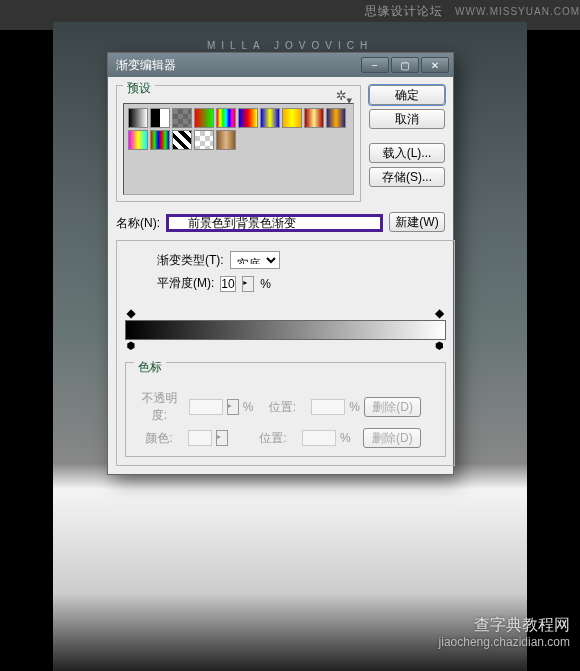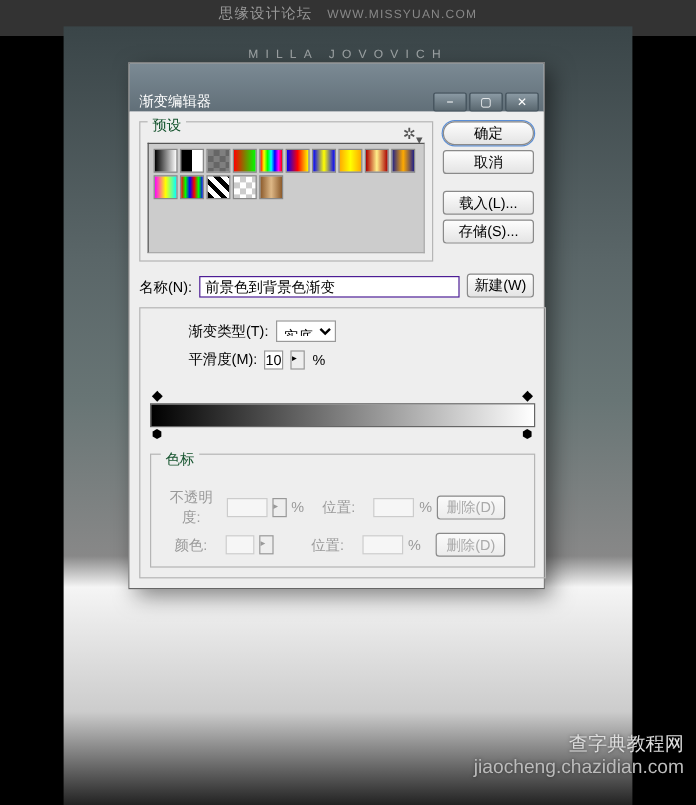--- a/index.html
+++ b/index.html
@@ -9,21 +9,21 @@
       font-family: "Microsoft YaHei", Tahoma, sans-serif;
       font-size: 12px;
       background: #000;
       position: relative;
       overflow: hidden;
     }
     .header-bar {
       height: 30px;
       background: #333;
       color: #999;
-      text-align: center;
+      text-align: right;
       font-size: 12px;
       line-height: 22px;
       letter-spacing: 1px;
     }
     .header-bar .url { font-size: 10px; color: #888; margin-left: 8px; }
     .bg-area {
       position: absolute;
       top: 22px;
       left: 53px;
       width: 474px;
@@ -57,24 +57,24 @@
     .dialog {
       position: absolute;
       top: 52px;
       left: 107px;
       width: 347px;
       background: #eeeeee;
       border: 1px solid #666;
       box-shadow: 6px 6px 18px rgba(0,0,0,0.5);
     }
     .titlebar {
-      height: 40px;
+      height: 24px;
       background: linear-gradient(to bottom, #7b8a94, #616f78);
       display: flex;
-      align-items: flex-end;
+      align-items: center;
       padding: 0 4px 0 8px;
       color: #fff;
       font-size: 12px;
     }
     .titlebar .title { flex: 1; }
     .titlebar .win-btn {
       width: 28px;
       height: 16px;
       margin-left: 2px;
       background: linear-gradient(to bottom, #8b9aa4, #5a6870);
@@ -155,34 +155,34 @@
     .ps-button {
       height: 20px;
       background: linear-gradient(to bottom, #fdfdfd, #e4e4e4);
       border: 1px solid #8a8a8a;
       border-radius: 3px;
       font-size: 12px;
       cursor: pointer;
       text-align: center;
       line-height: 18px;
     }
-    .ps-button.primary { box-shadow: 0 0 0 1px #5a8ed6; border-radius: 10px; }
+    .ps-button.primary { box-shadow: 0 0 0 1px #5a8ed6; }
     .name-row {
       display: flex;
       align-items: flex-end;
       gap: 6px;
       margin: 10px 0 8px 0;
     }
     .name-row label { font-size: 12px; }
     .name-input {
       flex: 1;
       height: 18px;
-      border: 1px solid #4c1d95;
-      font-size: 12px;
-      padding: 0 4px;
+      border: 3px solid #4c1d95;
+      font-size: 12px;
+      padding: 0 19px;
       background: #fff;
     }
     .new-btn { width: 56px; }
     .gradient-group {
       border: 1px solid #b5b5b5;
       padding: 8px;
       position: relative;
       margin-top: 4px;
     }
     .type-row, .smooth-row {
@@ -276,21 +276,21 @@
     .watermark {
       position: absolute;
       bottom: 22px;
       right: 10px;
       color: #ddd;
       font-size: 16px;
       text-align: right;
       line-height: 1.2;
       text-shadow: 0 0 3px rgba(0,0,0,0.5);
     }
-    .watermark .sub { font-size: 16px; color: #bbb; }
+    .watermark .sub { font-size: 12px; color: #bbb; }
   </style>
 </head>
 <body>
 
 <div class="header-bar">
   <span>思缘设计论坛</span>
   <span class="url">WWW.MISSYUAN.COM</span>
 </div>
 
 <div class="bg-area">

